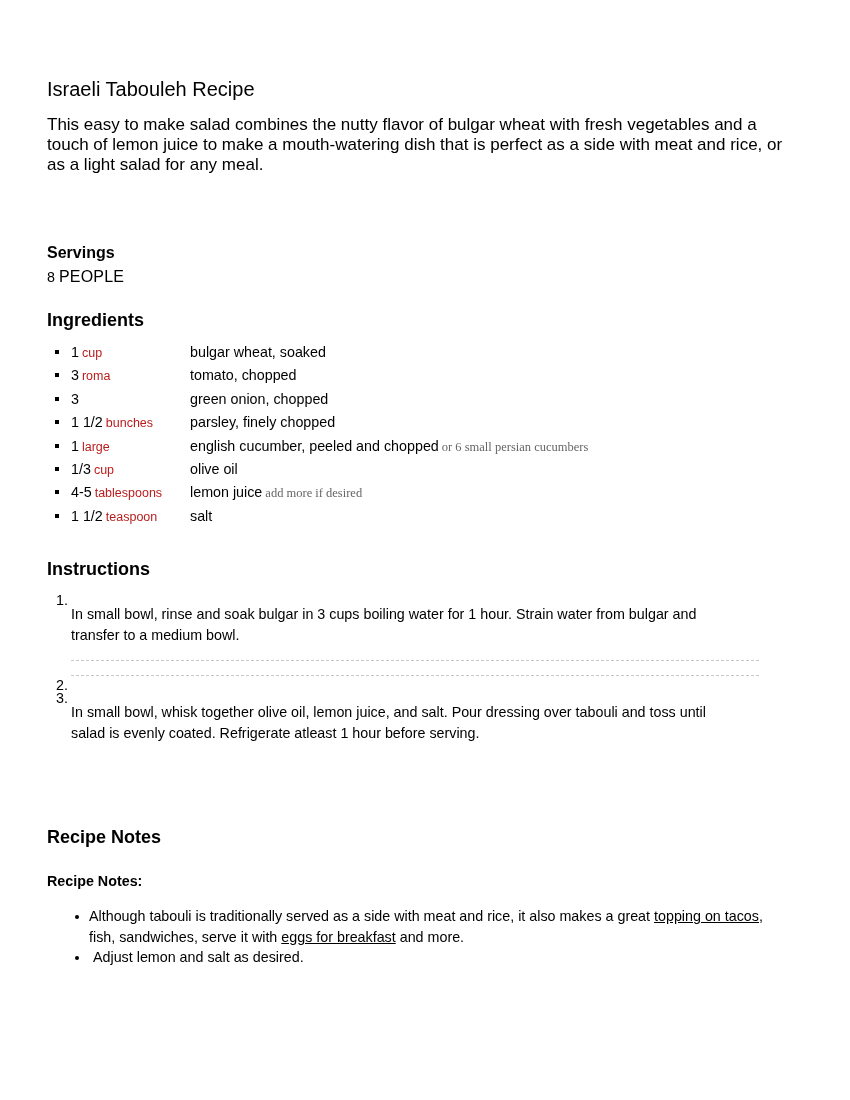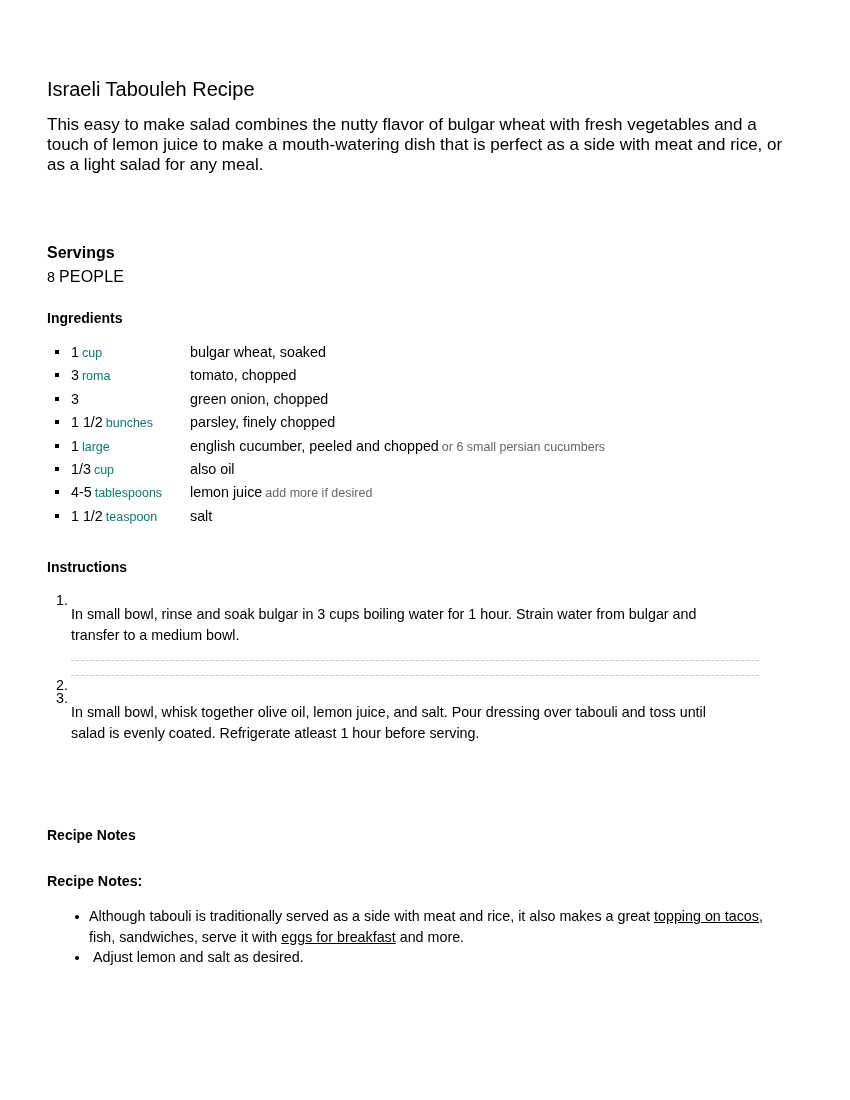--- a/index.html
+++ b/index.html
@@ -6,29 +6,29 @@
   body { width: 850px; height: 1100px; position: relative; font-family: "Liberation Sans", sans-serif; color: #000; }
   .page { position: absolute; left: 47px; top: 0; width: 740px; }
   h1 { position: absolute; top: 78px; left: 0; margin: 0; font-size: 20px; font-weight: normal; white-space: nowrap; }
   .summary { position: absolute; top: 115px; left: 0; width: 740px; font-size: 17px; line-height: 20px; margin: 0; }
   .meta { position: absolute; top: 178px; left: 0; font-size: 14.3px; }
   .meta-row { display: flex; height: 21.5px; line-height: 20px; }
   .meta-label { width: 104px; font-weight: bold; }
   .servings-head { position: absolute; top: 244px; left: 0; font-size: 16px; font-weight: bold; }
   .servings-val { position: absolute; top: 268px; left: 0; font-size: 14.3px; }
   .servings-val .unit { font-size: 16px; text-transform: uppercase; margin-left: 4px; letter-spacing: 0.2px; }
-  h2 { margin: 0; font-size: 14px; font-weight: bold; position: absolute; left: 0; white-space: nowrap; }
+  h2 { margin: 0; font-size: 18px; font-weight: bold; position: absolute; left: 0; white-space: nowrap; }
   .ing-head { top: 310px; }
   .ing-list { position: absolute; top: 342px; left: 0; margin: 0; padding: 0; list-style: none; font-size: 14.3px; }
   .ing-item { position: relative; height: 23.4px; line-height: 20px; display: flex; }
   .ing-item::before { content: ""; position: absolute; left: 8px; top: 8px; width: 4px; height: 4px; background: #000; }
   .ing-amt { position: absolute; left: 24px; white-space: nowrap; }
-  .ing-unit { color: #0f766e; font-size: 12.5px; margin-left: 3px; margin-top: 28px; }
+  .ing-unit { color: #b91c1c; font-size: 12.5px; margin-left: 3px; margin-top: 28px; }
   .ing-name { position: absolute; left: 143px; white-space: nowrap; }
-  .ing-note { color: #666; font-size: 12.5px; margin-left: 3px; }
+  .ing-note { color: #666; font-size: 12.5px; margin-left: 3px; font-family: Liberation Serif, serif; }
   .ins-head { top: 559px; }
   .ins-list { position: absolute; top: 590px; left: 0; margin: 0; padding: 0; list-style: none; font-size: 14.3px; width: 712px; }
   .ins-item { position: relative; padding-left: 24px; }
   .ins-num { position: absolute; left: 9px; top: 0; line-height: 20px; }
   .ins-text { padding-top: 14px; line-height: 21px; padding-right: 30px; }
   .ins-sep { border-bottom: 1px dashed #c8c8c8; margin-top: 14px; margin-bottom: 12px; }
   .notes-head { top: 827px; }
   .notes-sub { position: absolute; top: 873px; left: 0; font-size: 14.3px; font-weight: bold; }
   .notes-list { position: absolute; top: 906px; left: 0; margin: 0; padding: 0; list-style: none; font-size: 14.3px; width: 740px; line-height: 20.5px; }
   .note-item { position: relative; padding-left: 42px; }
@@ -68,21 +68,21 @@
     <li class="ing-item">
         <span class="ing-amt"><span>1 1/2</span><span class="ing-unit">bunches</span></span>
         <span class="ing-name"><span>parsley, finely chopped</span><span class="ing-note"></span></span>
       </li>
     <li class="ing-item">
         <span class="ing-amt"><span>1</span><span class="ing-unit">large</span></span>
         <span class="ing-name"><span>english cucumber, peeled and chopped</span><span class="ing-note">or 6 small persian cucumbers</span></span>
       </li>
     <li class="ing-item">
         <span class="ing-amt"><span>1/3</span><span class="ing-unit">cup</span></span>
-        <span class="ing-name"><span>also oil</span><span class="ing-note"></span></span>
+        <span class="ing-name"><span>olive oil</span><span class="ing-note"></span></span>
       </li>
     <li class="ing-item">
         <span class="ing-amt"><span>4-5</span><span class="ing-unit">tablespoons</span></span>
         <span class="ing-name"><span>lemon juice</span><span class="ing-note">add more if desired</span></span>
       </li>
     <li class="ing-item">
         <span class="ing-amt"><span>1 1/2</span><span class="ing-unit">teaspoon</span></span>
         <span class="ing-name"><span>salt</span><span class="ing-note"></span></span>
       </li>
   </ul>

